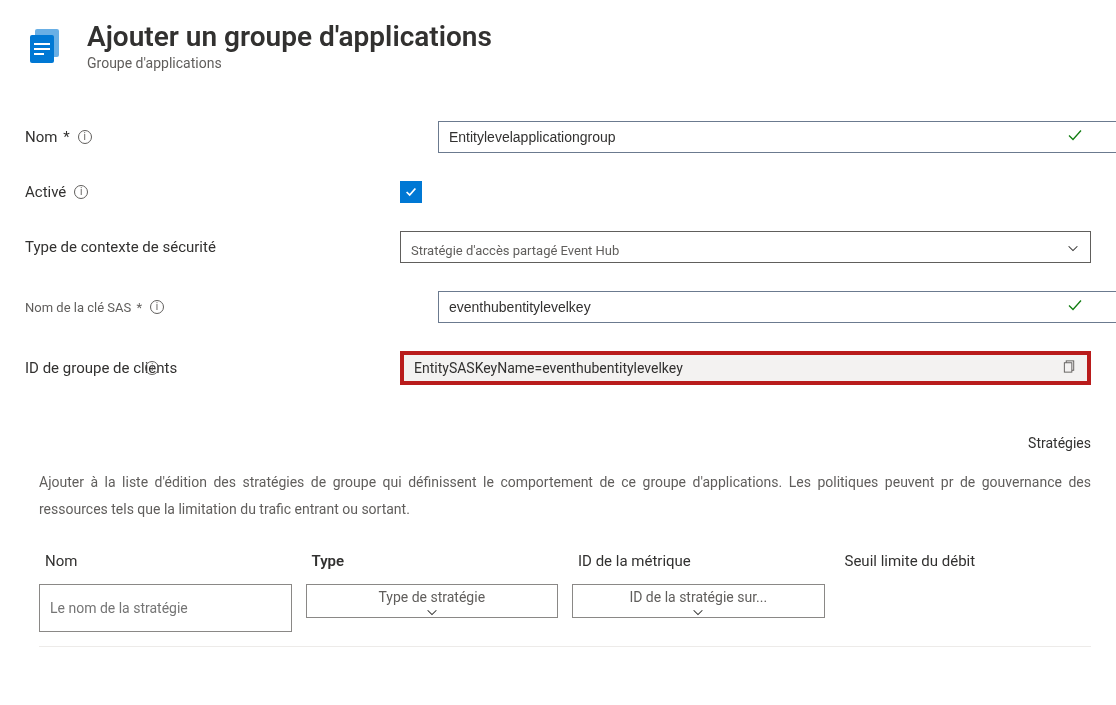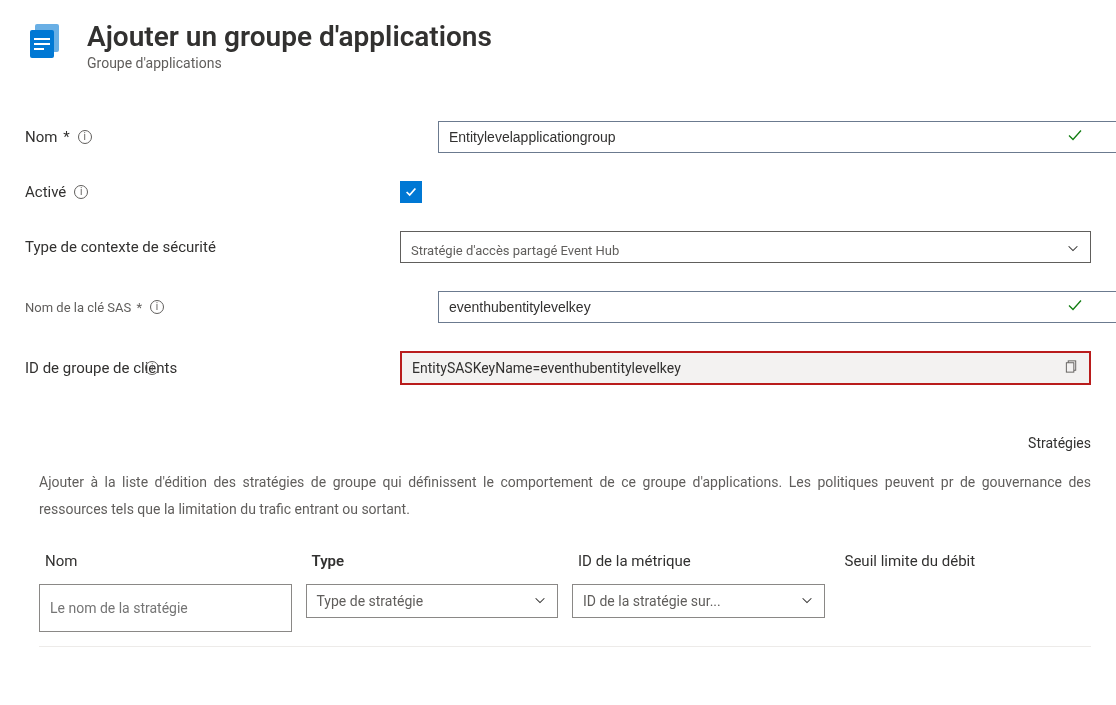--- a/index.html
+++ b/index.html
@@ -7,21 +7,21 @@
     margin: 0;
     padding: 20px 25px;
     font-family: "Segoe UI", -apple-system, BlinkMacSystemFont, Roboto, sans-serif;
     font-size: 14px;
     color: #323130;
     background: #ffffff;
     width: 1116px;
   }
   .header {
     display: flex;
-    align-items: flex-start;
+    align-items: center;
     margin-bottom: 50px;
   }
   .header-icon {
     width: 42px;
     height: 42px;
     margin-right: 20px;
     flex-shrink: 0;
   }
   .header-text h1 {
     margin: 0;
@@ -108,21 +108,21 @@
     justify-content: space-between;
     font-size: 13px;
     color: #605e5c;
     cursor: pointer;
     background: #fff;
   }
   .chevron { color: #323130; }
   .readonly-box {
     width: 100%;
     height: 34px;
-    border: 2px solid #b91c1c;
+    border: 4px solid #b91c1c;
     background: #f3f2f1;
     padding: 4px 10px;
     display: flex;
     align-items: center;
     justify-content: space-between;
     font-size: 14px;
     color: #323130;
   }
   .copy-icon { color: #605e5c; cursor: pointer; }
   .section-title {
@@ -169,20 +169,21 @@
     height: 34px;
     border: 1px solid #8a8886;
     padding: 4px 10px;
     display: flex;
     align-items: center;
     justify-content: space-between;
     font-size: 14px;
     color: #605e5c;
     cursor: pointer;
     background: #fff;
+    flex-direction: column;
   }
   .policy-divider {
     border-top: 1px solid #edebe9;
     margin-top: 14px;
     margin-left: 14px;
   }
 </style>
 </head>
 <body>
 

